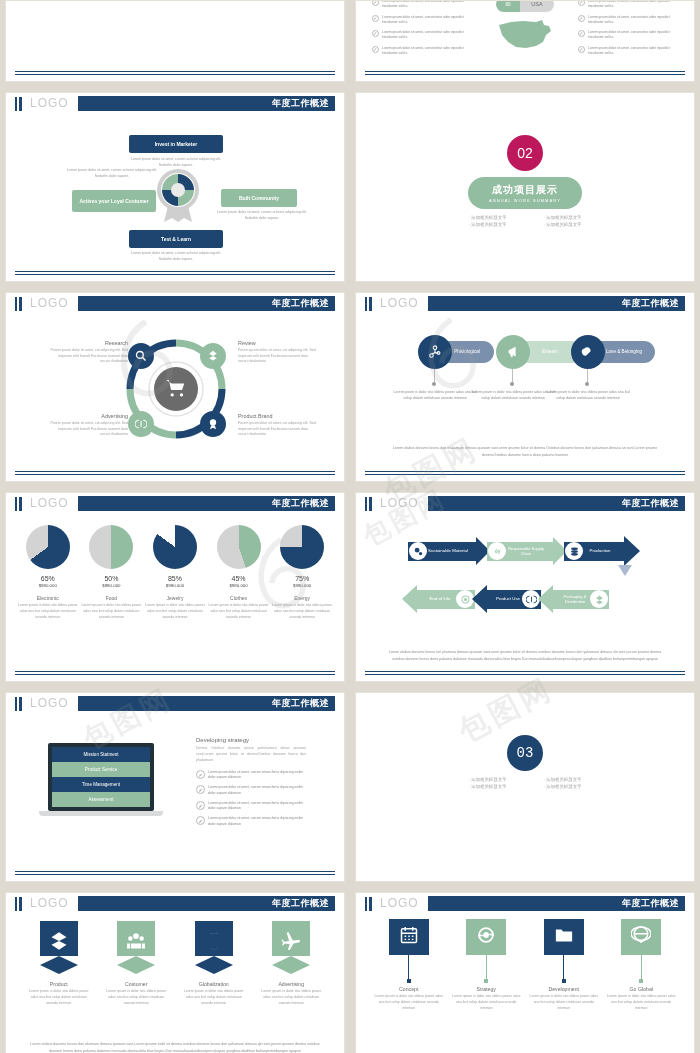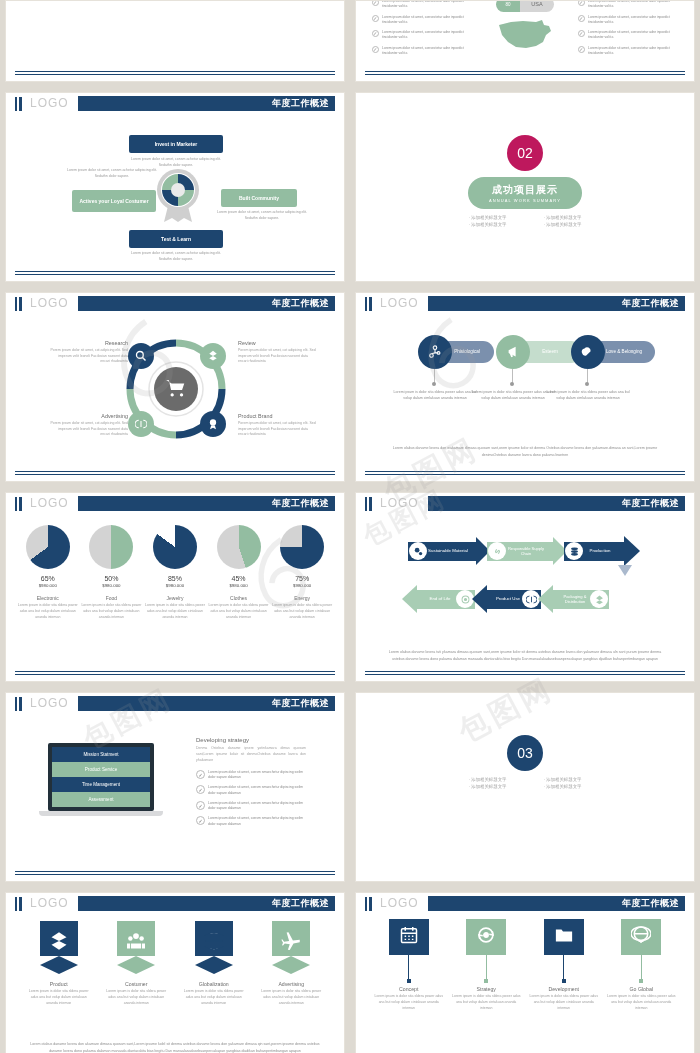--- a/index.html
+++ b/index.html
@@ -542,21 +542,21 @@
       <div class="chk">
           <span class="ci" style="width:9px;height:9px;line-height:8px;font-size:5px;">✓</span>
           <p>Lorem ipsum dolor sit amet, consm smaechetur dipiscing swlim dolor sapare dalaman</p>
         </div>
     </div>
     <div class="ftr"></div>
   </div>
 
   <div class="slide">
     <div class="sec">
-      <div class="num" style="background:#1d456f;">03</div>
+      <div class="num" style="background:#1d456f;font-family:Liberation Mono, monospace;">03</div>
       <div class="subs">
         <span>· <b style="font-weight:400">添加相关标题文字</b></span>
         <span>· <b style="font-weight:400">添加相关标题文字</b></span>
         <span>· <b style="font-weight:400">添加相关标题文字</b></span>
         <span>· <b style="font-weight:400">添加相关标题文字</b></span>
       </div>
     </div>
   </div>
 
   <div class="slide last">

